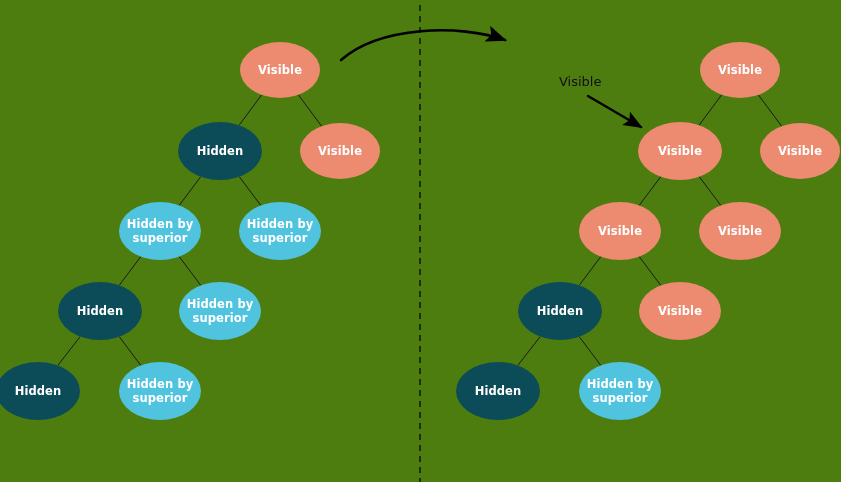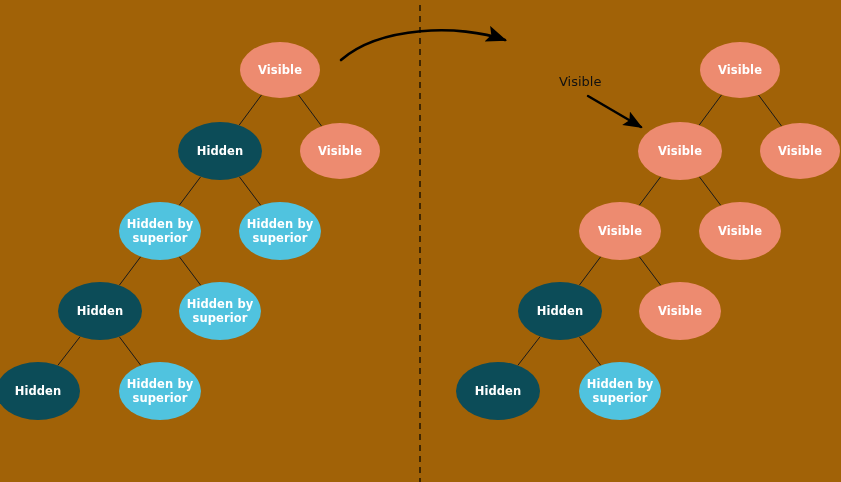--- a/index.html
+++ b/index.html
@@ -10,21 +10,21 @@
   body {
     width: 841px;
     height: 482px;
     font-family: "DejaVu Sans", "Liberation Sans", sans-serif;
     overflow: hidden;
   }
   #diagram {
     position: relative;
     width: 841px;
     height: 482px;
-    background: #a16207;
+    background: #4d7c0f;
   }
   #edge-layer, #annotation-layer {
     position: absolute;
     left: 0;
     top: 0;
     width: 841px;
     height: 482px;
   }
   #edge-layer { z-index: 1; }
   #node-layer { position: absolute; left:0; top:0; width:841px; height:482px; z-index: 2; }

